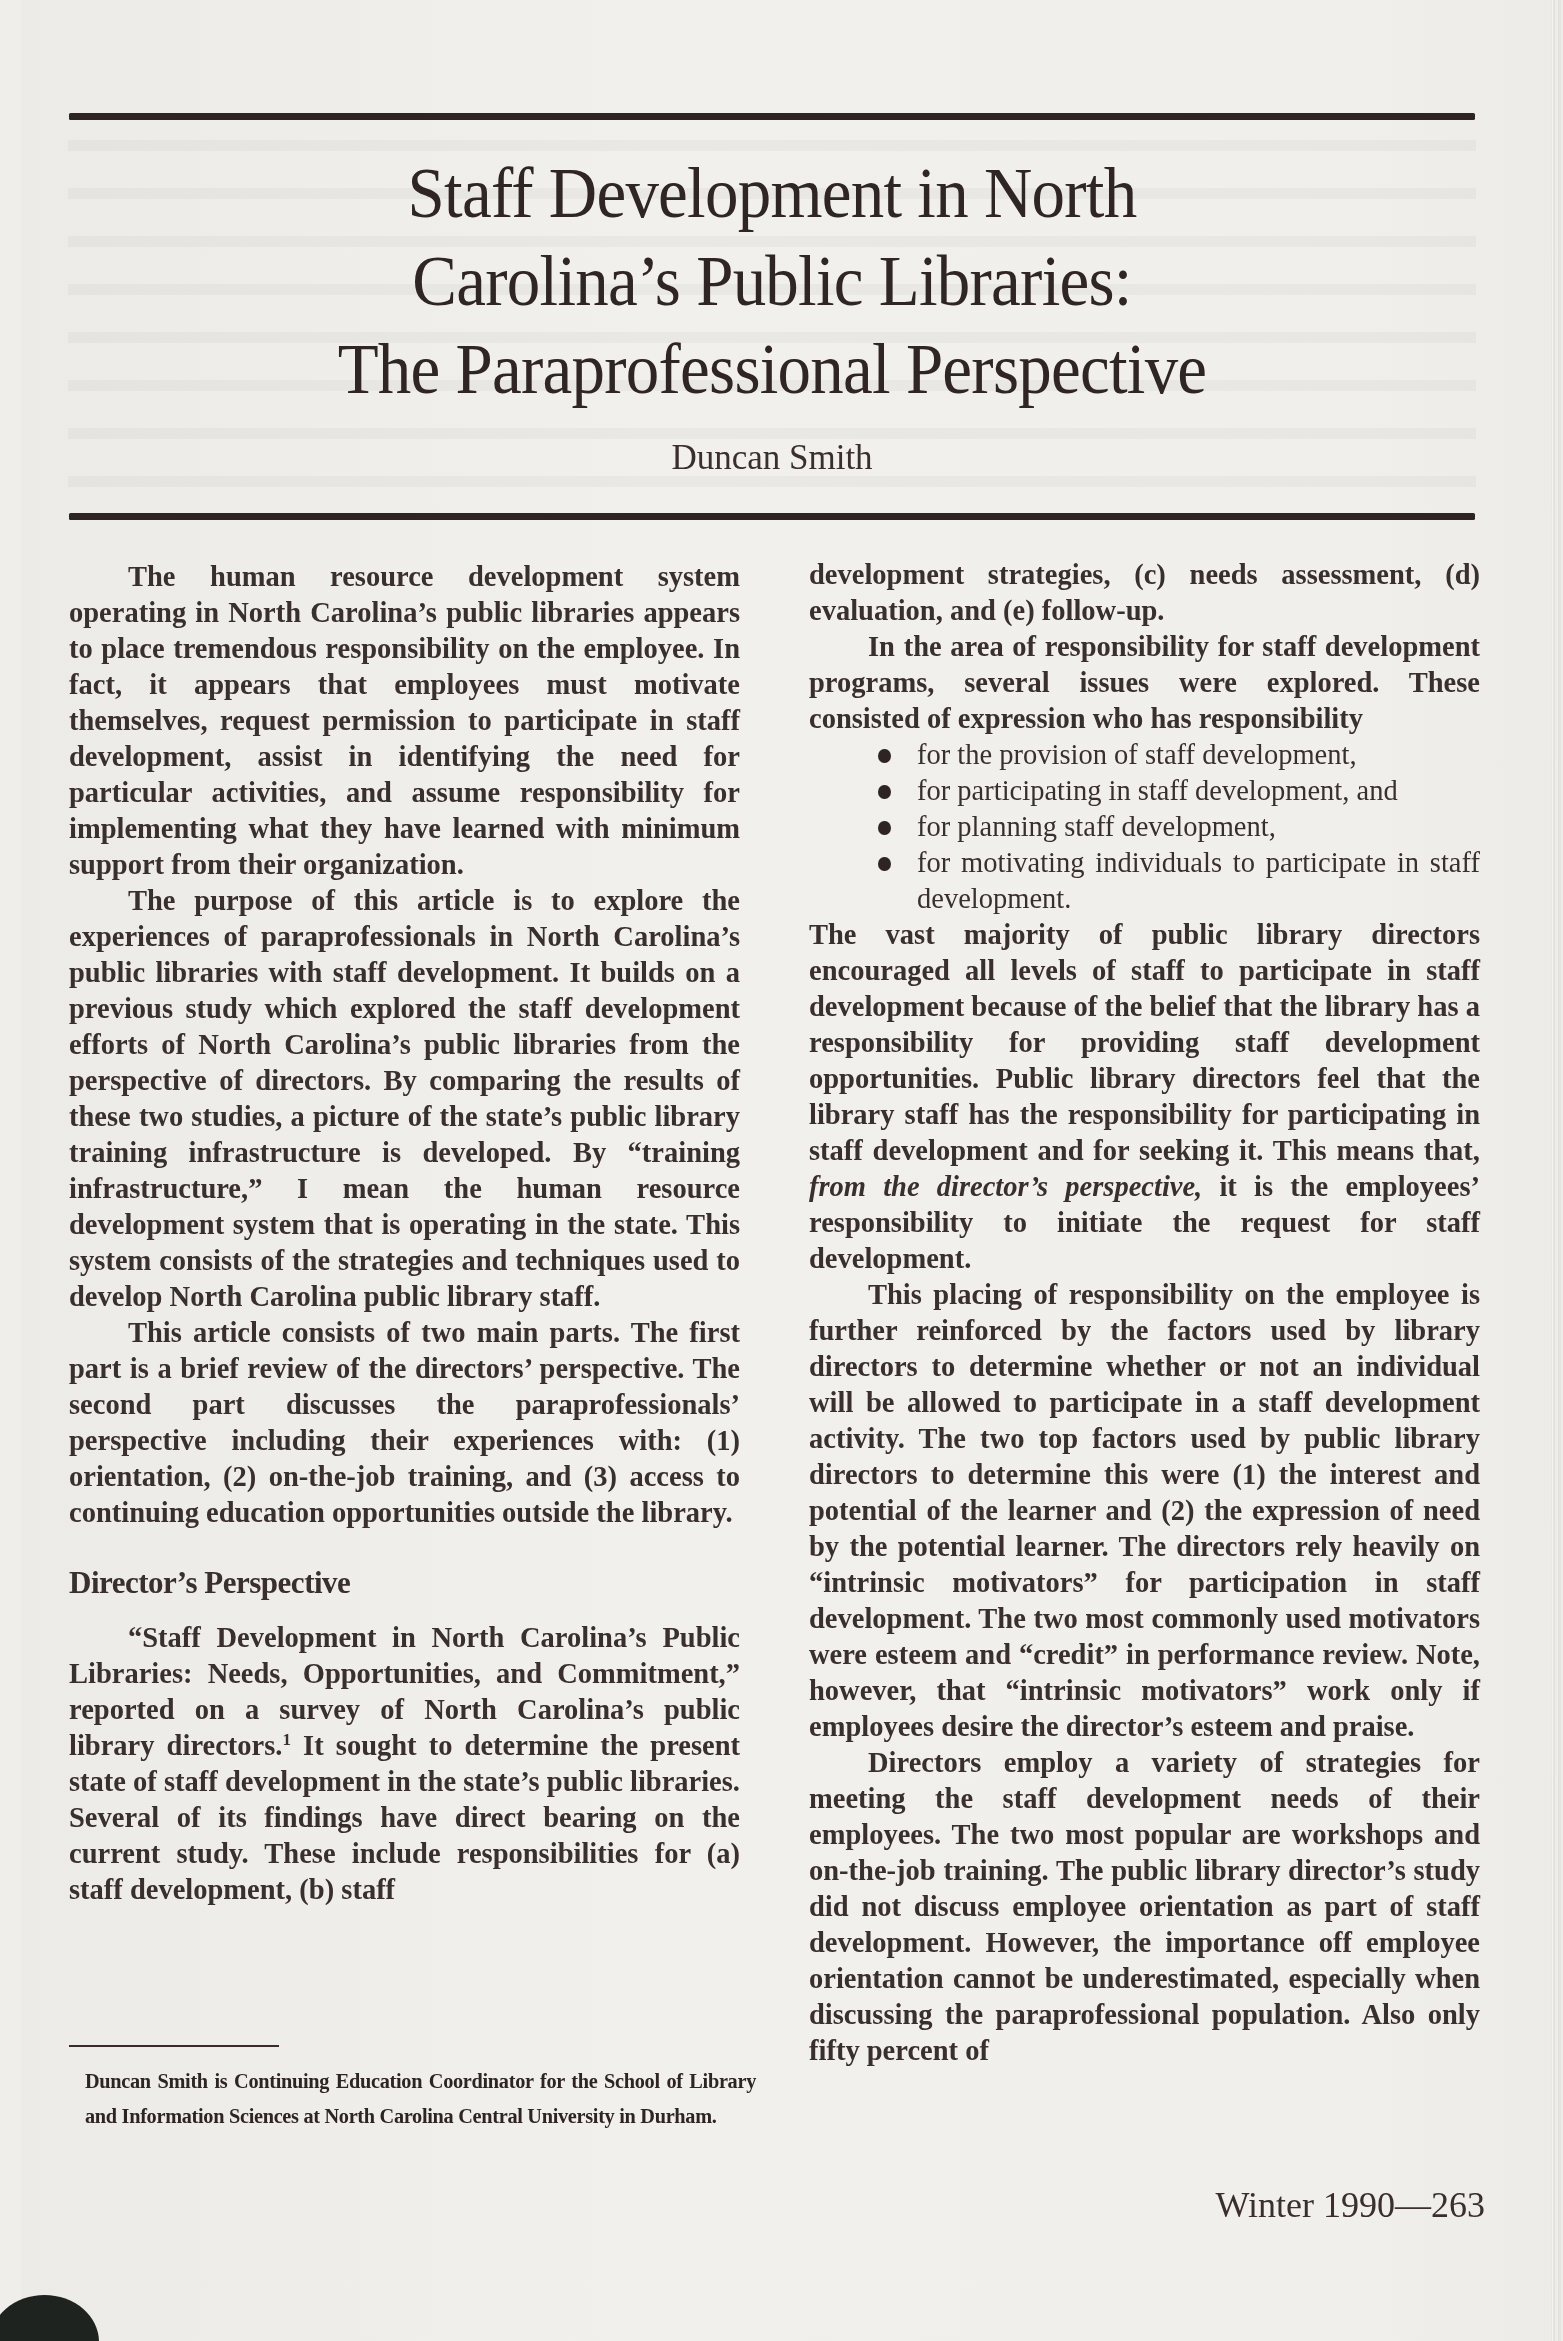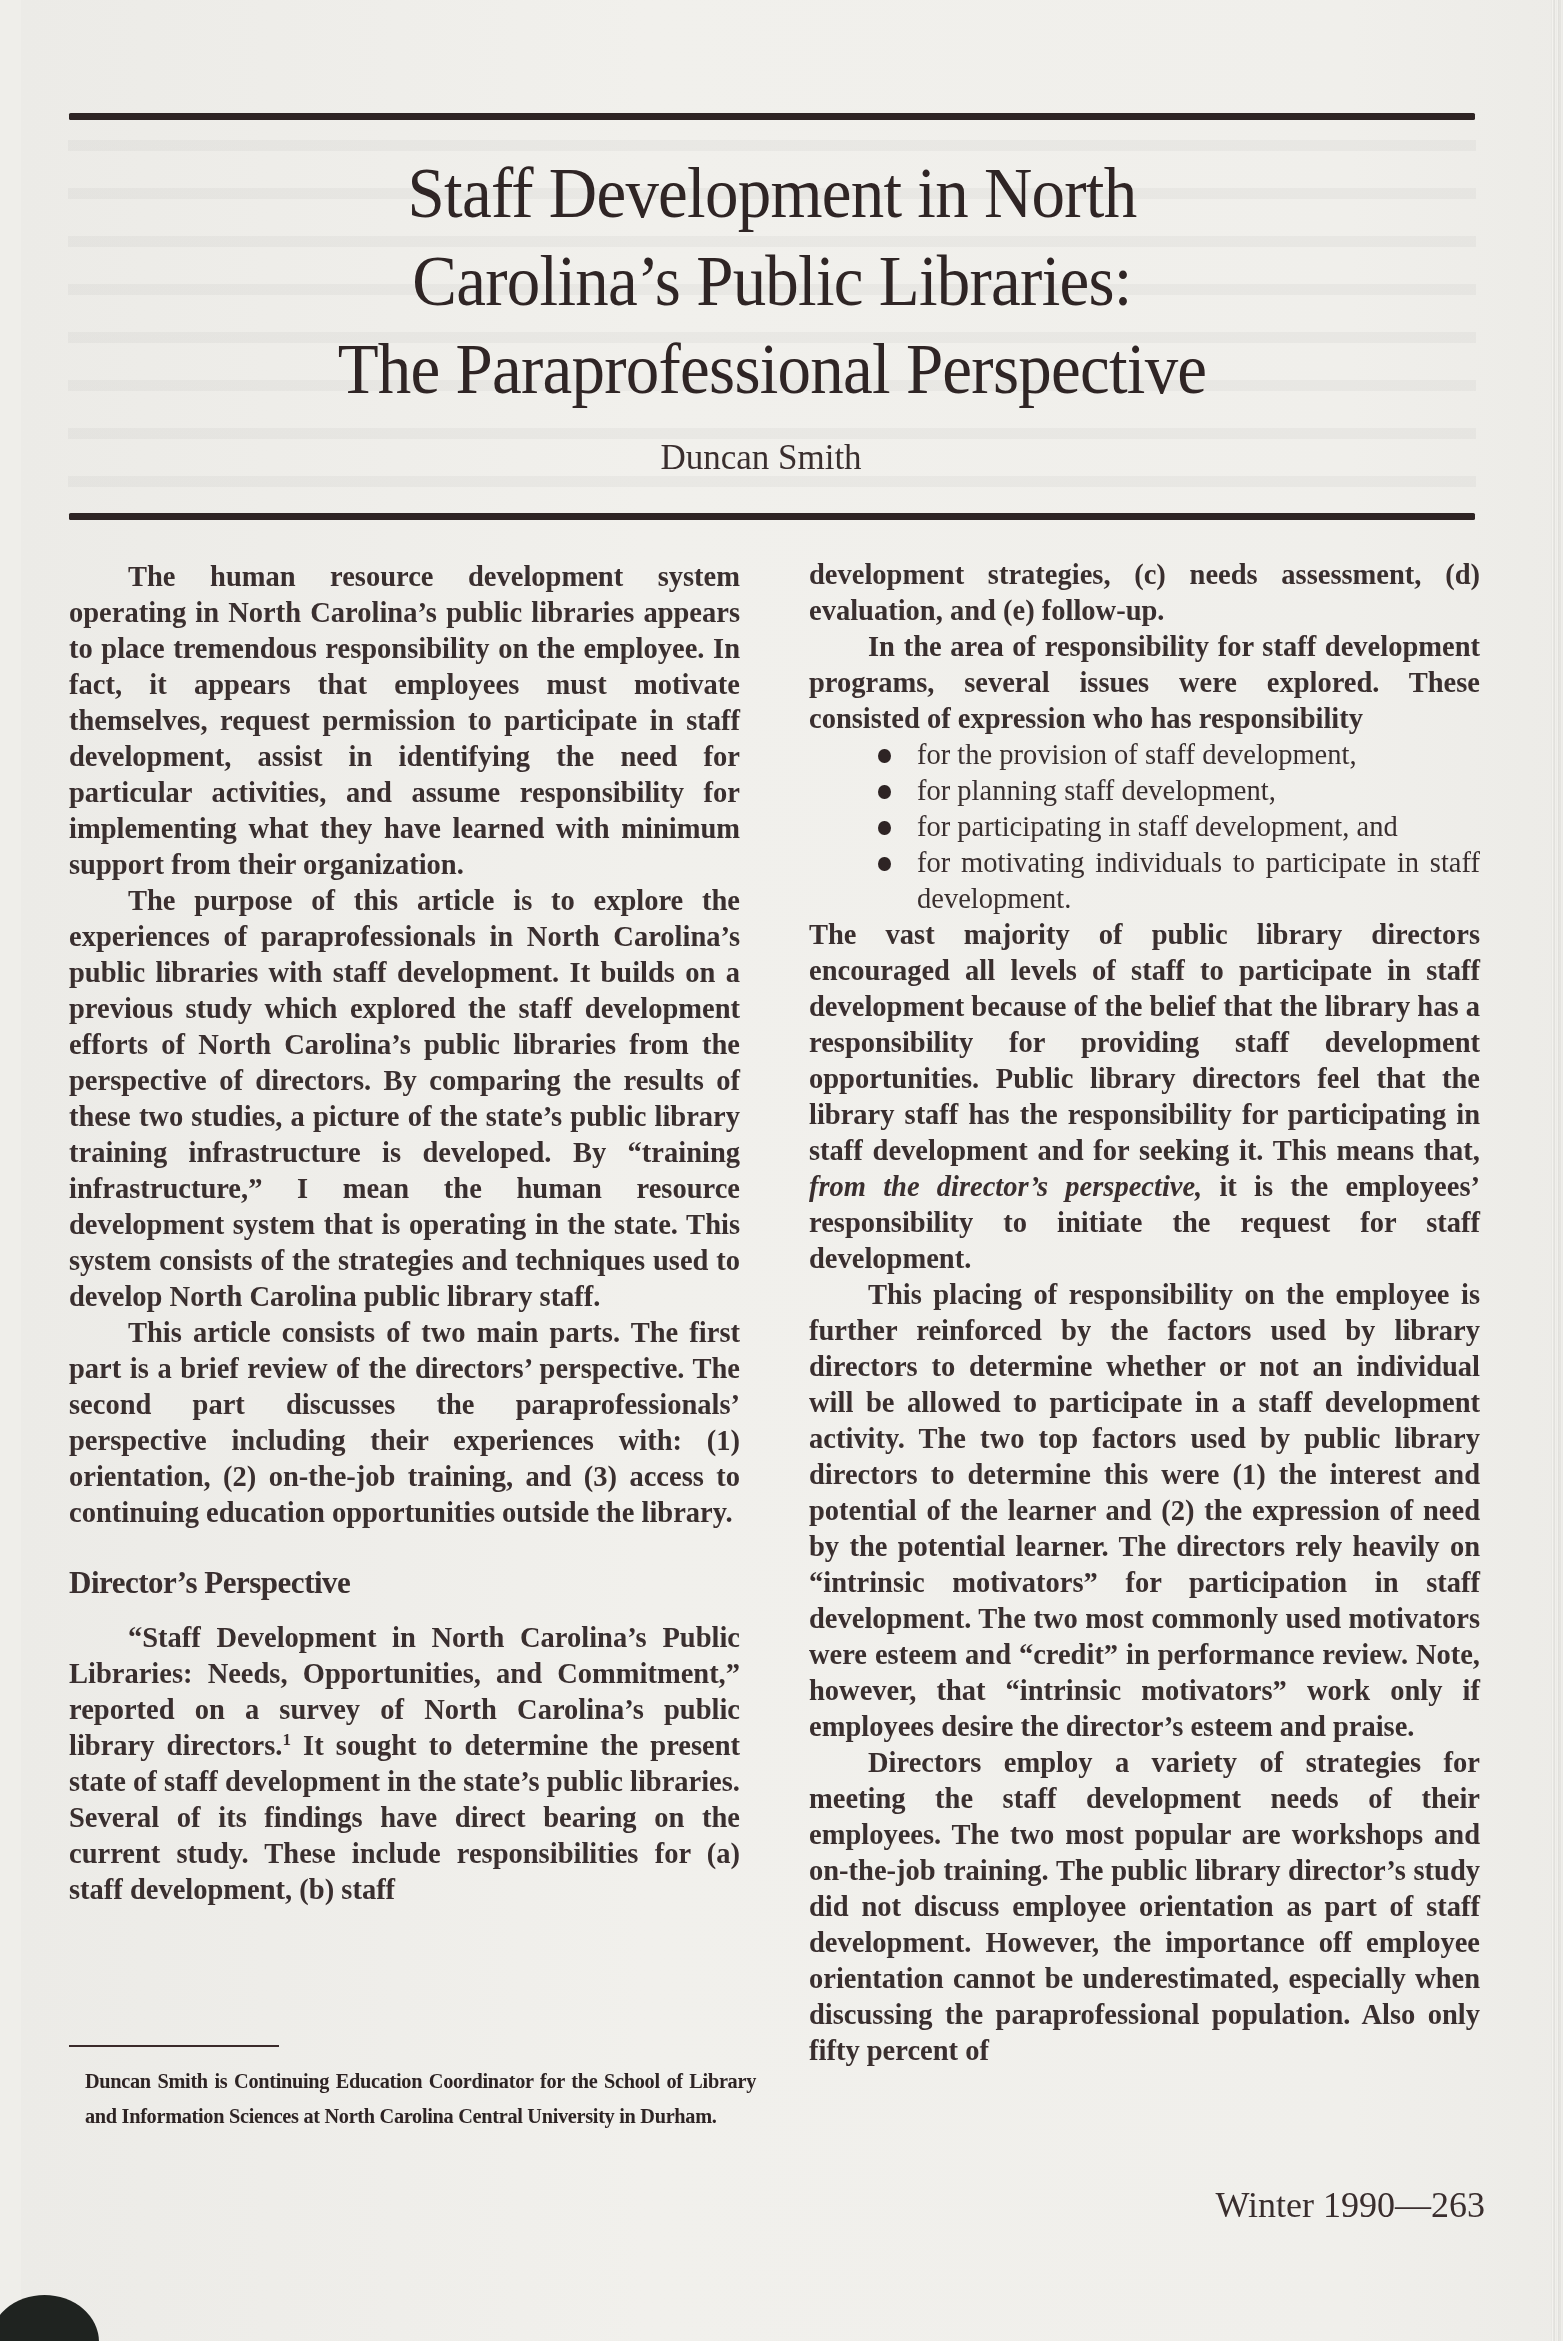--- a/index.html
+++ b/index.html
@@ -63,21 +63,21 @@
       line-height: 88px;
       color: #2f2525;
       letter-spacing: -0.8px;
       transform: scaleX(0.93);
       transform-origin: center top;
     }
     .title .line { display: block; }
 
     .author {
       position: absolute;
-      left: 37px;
+      left: 48px;
       top: 438px;
       width: 1406px;
       text-align: center;
       font-family: "Liberation Serif", "DejaVu Serif", serif;
       font-size: 35px;
       color: #3a2e2e;
     }
 
     .column {
       position: absolute;
@@ -203,22 +203,22 @@
   </div>
 
   <div class="footnote-rule"></div>
   <div class="bio">Duncan Smith is Continuing Education Coordinator for the School of Library and Information Sciences at North Carolina Central University in Durham.</div>
 
   <div class="column right">
     <p>development strategies, (c) needs assessment, (d) evaluation, and (e) follow-up.</p>
     <p class="indent">In the area of responsibility for staff development programs, several issues were explored. These consisted of expression who has responsibility</p>
     <ul class="bullets">
       <li><span class="bullet-icon"></span><span>for the provision of staff development,</span></li>
+      <li><span class="bullet-icon"></span><span>for participating in staff development, and</span></li>
       <li><span class="bullet-icon"></span><span>for planning staff development,</span></li>
-      <li><span class="bullet-icon"></span><span>for participating in staff development, and</span></li>
       <li><span class="bullet-icon"></span><span>for motivating individuals to participate in staff development.</span></li>
     </ul>
     <p><span>The vast majority of public library directors encouraged all levels of staff to participate in staff development because of the belief that the library has a responsibility for providing staff development opportunities. Public library directors feel that the library staff has the responsibility for participating in staff development and for seeking it. This means that, </span><em>from the director’s perspective,</em><span> it is the employees’ responsibility to initiate the request for staff development.</span></p>
     <p class="indent">This placing of responsibility on the employee is further reinforced by the factors used by library directors to determine whether or not an individual will be allowed to participate in a staff development activity. The two top factors used by public library directors to determine this were (1) the interest and potential of the learner and (2) the expression of need by the potential learner. The directors rely heavily on “intrinsic motivators” for participation in staff development. The two most commonly used motivators were esteem and “credit” in performance review. Note, however, that “intrinsic motivators” work only if employees desire the director’s esteem and praise.</p>
     <p class="indent">Directors employ a variety of strategies for meeting the staff development needs of their employees. The two most popular are workshops and on-the-job training. The public library director’s study did not discuss employee orientation as part of staff development. However, the importance off employee orientation cannot be underestimated, especially when discussing the paraprofessional population. Also only fifty percent of</p>
   </div>
 
   <div class="folio">Winter 1990—263</div>
 </div>
 

